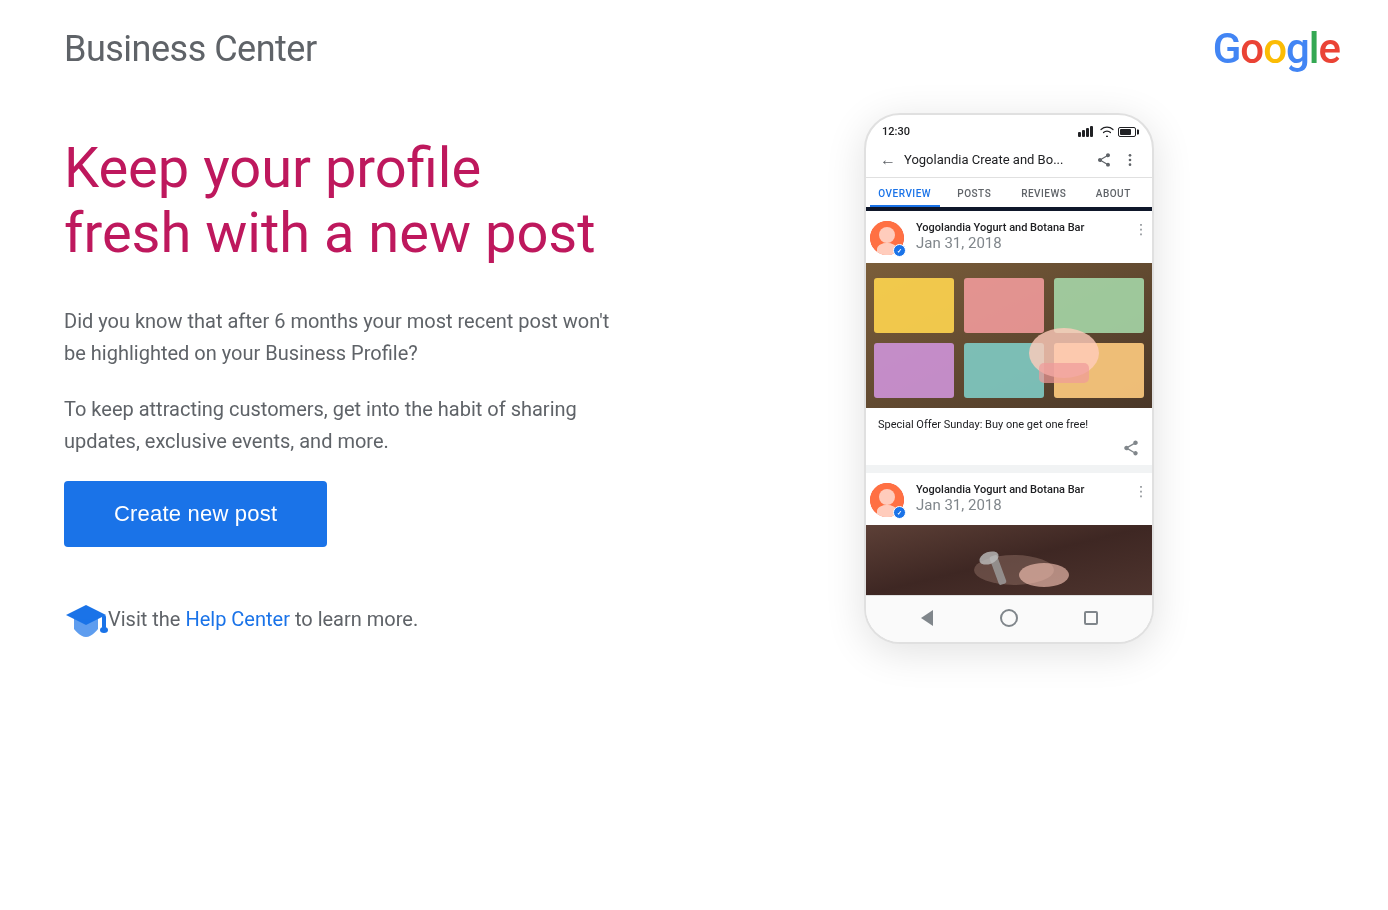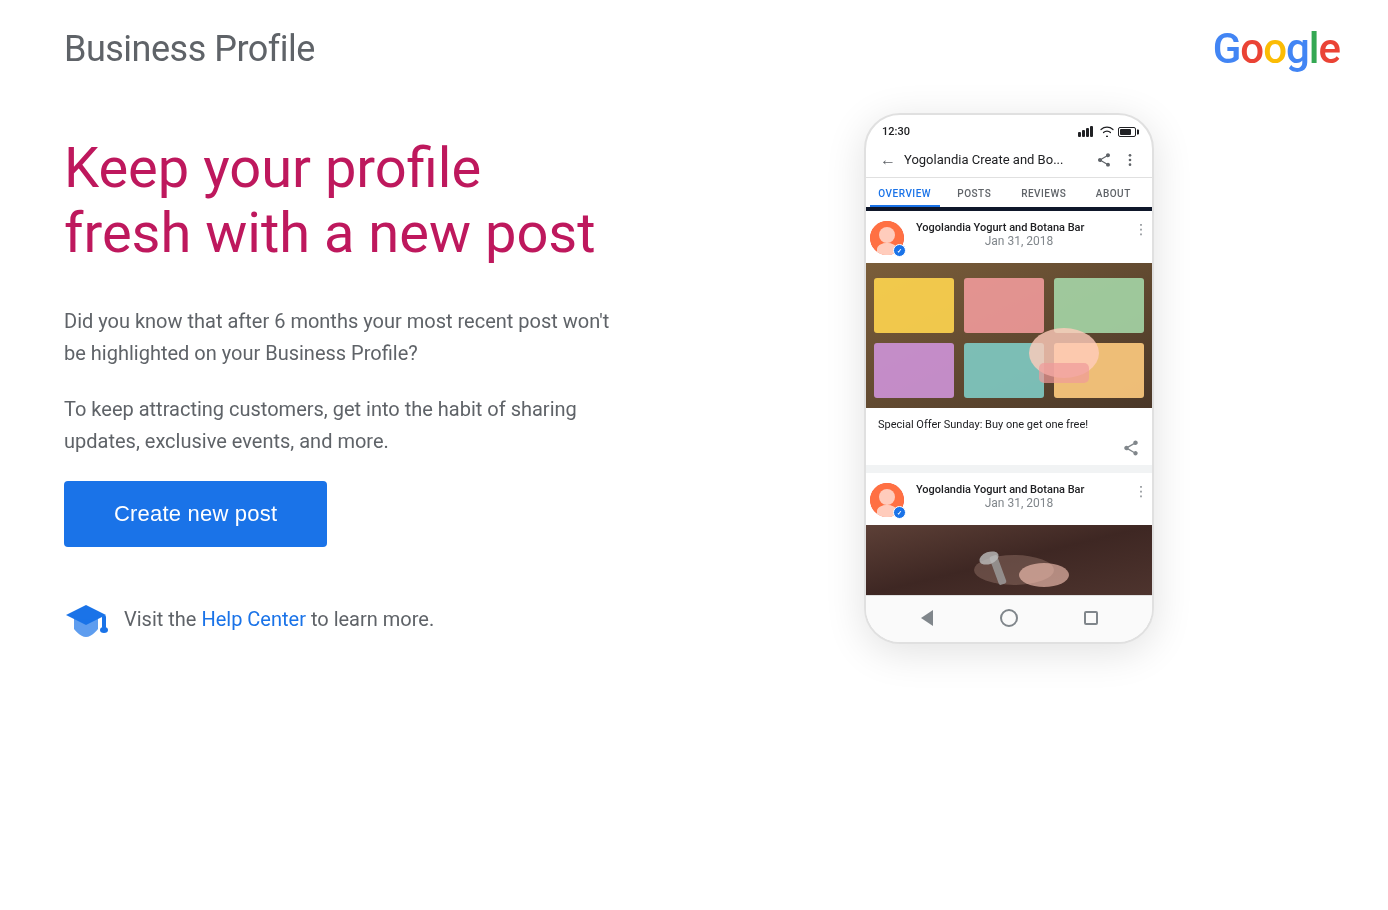--- a/index.html
+++ b/index.html
@@ -73,21 +73,20 @@
       border-radius: 4px;
       cursor: pointer;
       margin-bottom: 40px;
       letter-spacing: 0.2px;
     }
 
     
     .help-row {
       display: flex;
       align-items: center;
-      gap: 16px;
       margin-top: 10px;
     }
     .help-icon {
       width: 44px;
       height: 44px;
     }
     .help-text {
       font-size: 20px;
       color: #5f6368;
     }
@@ -274,23 +273,22 @@
     }
     .post-meta {
       flex: 1;
     }
     .post-business-name {
       font-size: 11px;
       font-weight: 500;
       color: #202124;
     }
     .post-date {
-      font-size: 12px;
+      font-size: 15px;
       color: #80868b;
-      text-align: center;
     }
     .post-more { color: #80868b; font-size: 14px; cursor: pointer; }
 
     
     .food-image {
       width: 100%;
       height: 145px;
       background: linear-gradient(135deg, #ffcc80 0%, #ff8a65 30%, #e53935 60%, #b71c1c 100%);
       position: relative;
       overflow: hidden;
@@ -353,21 +351,21 @@
       width: 14px;
       height: 14px;
       border: 2px solid #80868b;
       border-radius: 2px;
     }
   </style>
 </head>
 <body>
 
 <div class="header">
-  <span class="business-profile-title">Business Profile</span>
+  <span class="business-profile-title">Business Center</span>
   <span class="google-logo">
     <span class="g-blue">G</span><span class="g-red">o</span><span class="g-yellow">o</span><span class="g-blue">g</span><span class="g-green">l</span><span class="g-red">e</span>
   </span>
 </div>
 
 <div class="main-content">
 
   <div class="left-content">
     <h1 class="hero-title">
       <span>Keep your profile</span><br>

